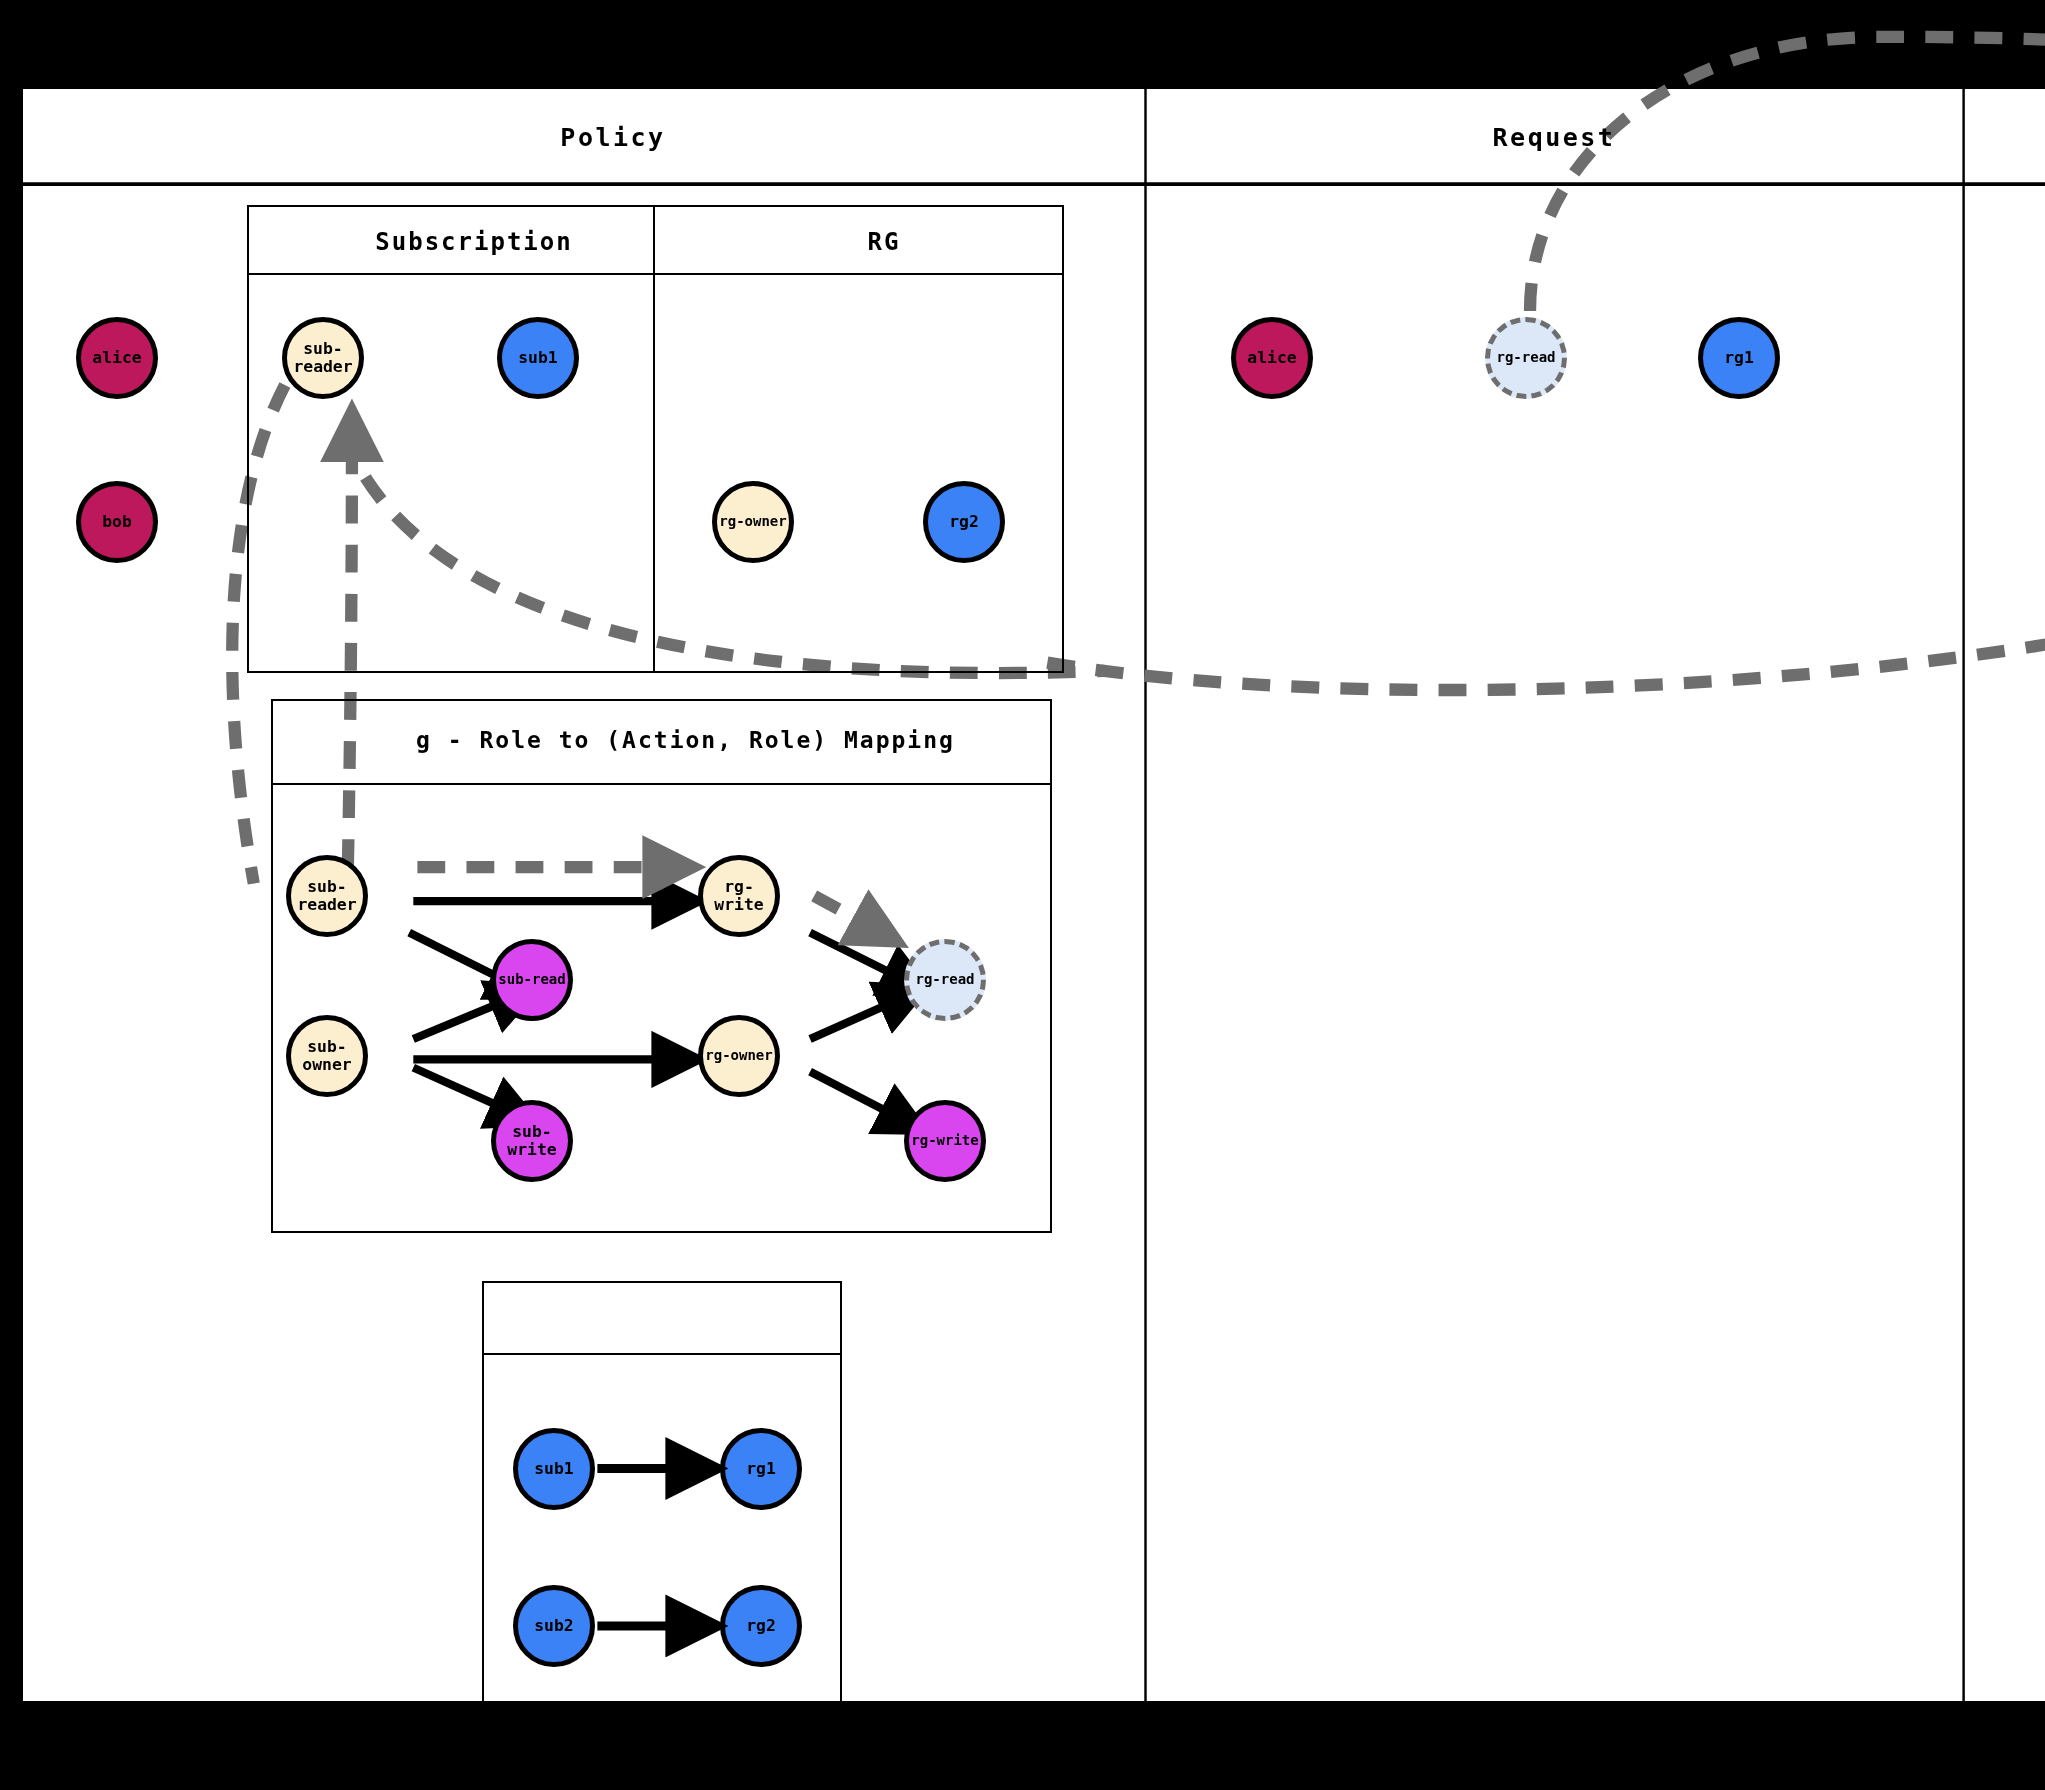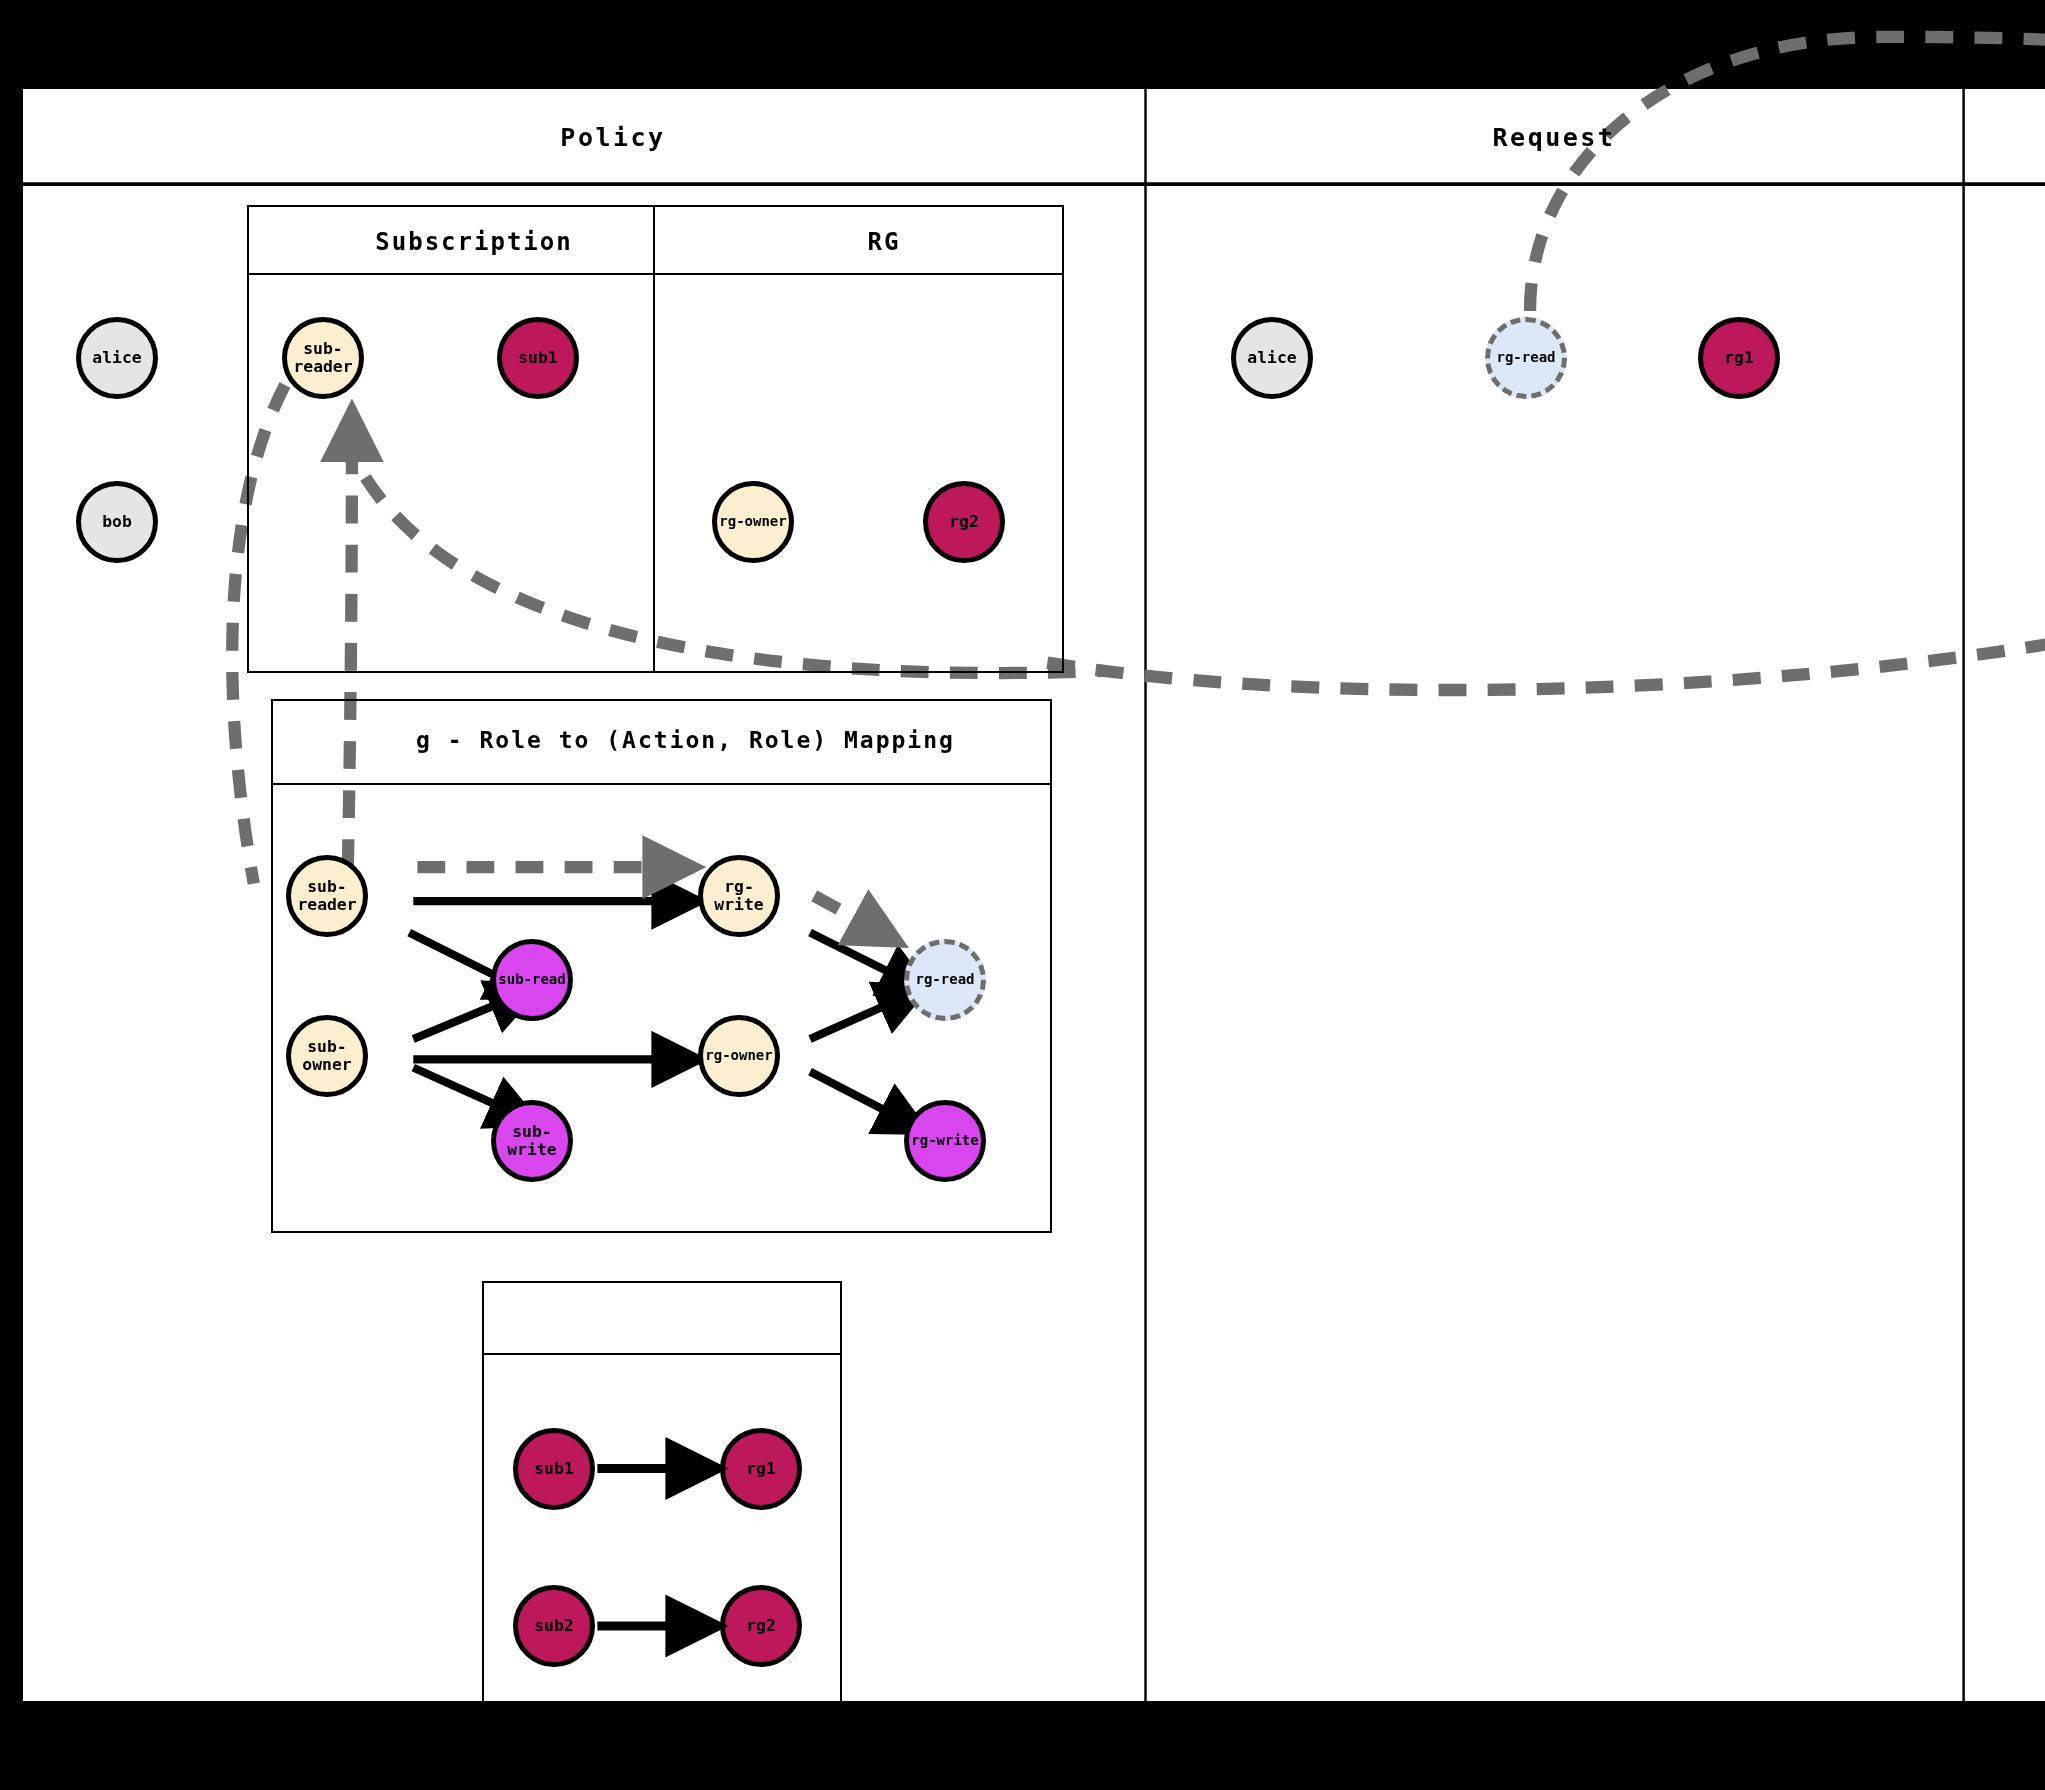--- a/index.html
+++ b/index.html
@@ -6,24 +6,24 @@
   body{font-family:"DejaVu Sans Mono","Liberation Mono",monospace;}
   #stage{position:relative;width:3258px;height:1790px;background:#000;overflow:hidden;}
   #sheet{position:absolute;left:20.5px;top:87px;width:3217px;height:1616px;background:#fff;border:2px solid #000;box-sizing:border-box;}
   svg.layer{position:absolute;left:0;top:0;width:3258px;height:1790px;pointer-events:none;}
   .panel-title{position:absolute;font-size:25px;font-weight:bold;letter-spacing:2.5px;color:#000;text-align:center;white-space:nowrap;}
   .tbl{position:absolute;border:2px solid #000;box-sizing:border-box;background:transparent;}
   .tbl-hdr{font-size:24px;font-weight:bold;letter-spacing:2px;text-align:center;color:#000;line-height:1.25;padding-left:24px;}
   .node{position:absolute;border-radius:50%;display:flex;align-items:center;justify-content:center;
         text-align:center;font-size:16.4px;font-weight:bold;color:#000;line-height:1.08;box-sizing:border-box;
         border:5.3px solid #000;}
-  .node.pink{background:#e5e5e5;}
+  .node.pink{background:#be185d;}
   .node.yellow{background:#fcefd0;}
   .node.blue{background:#d946ef;}
-  .node.green{background:#be185d;}
+  .node.green{background:#3b82f6;}
   .node.dashed{border:5.3px dashed #6e6e6e;background:#dce7f8;text-align:center;}
 </style>
 </head>
 <body>
 
 <div id="stage">
   <div id="sheet"></div>
 
   <svg class="layer" viewBox="0 0 7964 4376">
     <defs>

